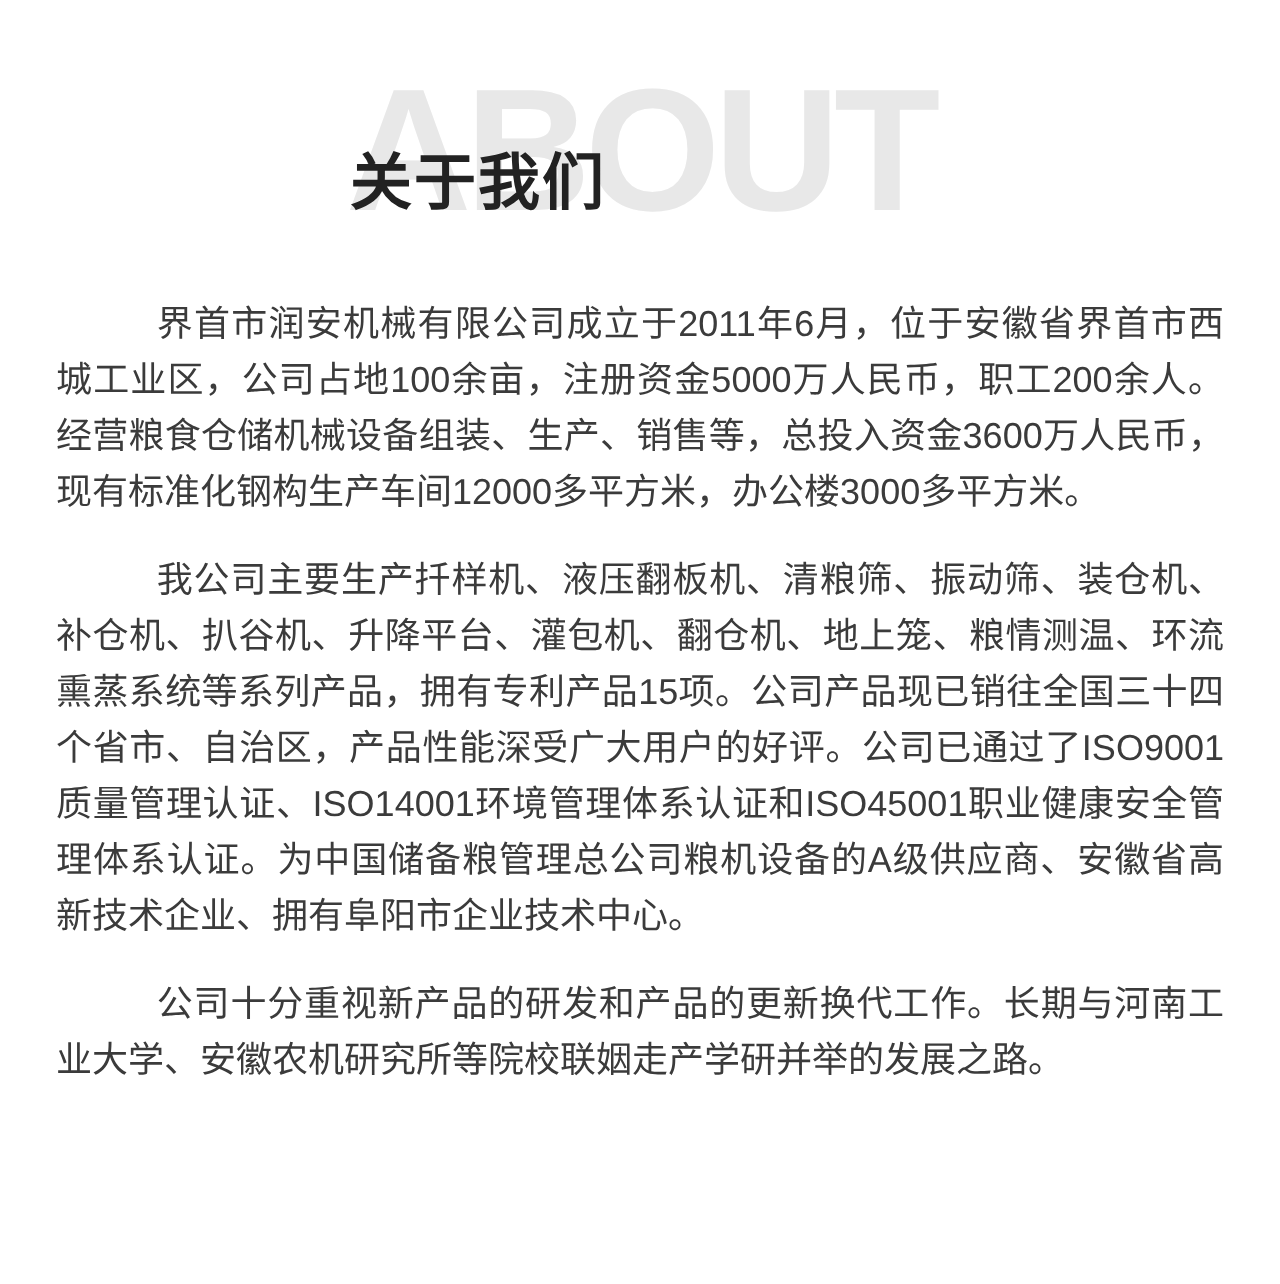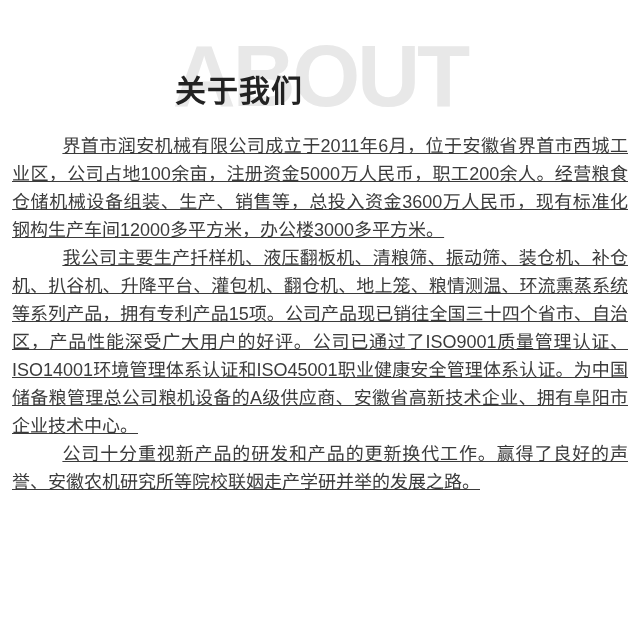--- a/index.html
+++ b/index.html
@@ -52,32 +52,31 @@
   .content {
     position: relative;
     padding: 0 12px;
     color: #3b3b3b;
     font-size: 18px;
     line-height: 28px;
     text-align: justify;
     z-index: 1;
   }
   .content p {
-    margin: 0;
+    margin: 16px;
     text-indent: 2.8em;
-    text-decoration: underline;
   }
 </style>
 </head>
 <body>
 
 <div class="page">
   <header class="hero">
     <div class="watermark">ABOUT</div>
     <h1 class="title">关于我们</h1>
   </header>
 
   <main class="content">
     <p>界首市润安机械有限公司成立于2011年6月，位于安徽省界首市西城工业区，公司占地100余亩，注册资金5000万人民币，职工200余人。经营粮食仓储机械设备组装、生产、销售等，总投入资金3600万人民币，现有标准化钢构生产车间12000多平方米，办公楼3000多平方米。</p>
     <p>我公司主要生产扦样机、液压翻板机、清粮筛、振动筛、装仓机、补仓机、扒谷机、升降平台、灌包机、翻仓机、地上笼、粮情测温、环流熏蒸系统等系列产品，拥有专利产品15项。公司产品现已销往全国三十四个省市、自治区，产品性能深受广大用户的好评。公司已通过了ISO9001质量管理认证、ISO14001环境管理体系认证和ISO45001职业健康安全管理体系认证。为中国储备粮管理总公司粮机设备的A级供应商、安徽省高新技术企业、拥有阜阳市企业技术中心。</p>
-    <p>公司十分重视新产品的研发和产品的更新换代工作。赢得了良好的声誉、安徽农机研究所等院校联姻走产学研并举的发展之路。</p>
+    <p>公司十分重视新产品的研发和产品的更新换代工作。长期与河南工业大学、安徽农机研究所等院校联姻走产学研并举的发展之路。</p>
   </main>
 </div>
 
 </body></html>

